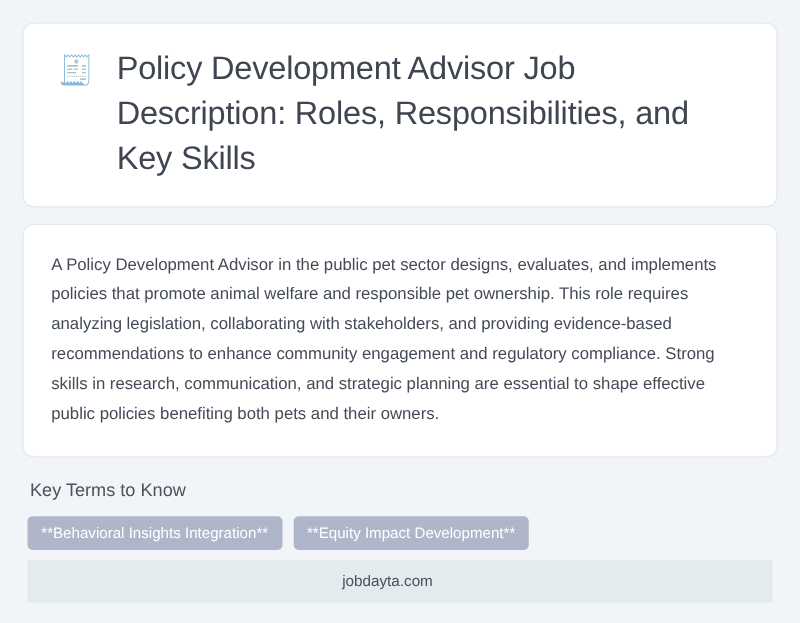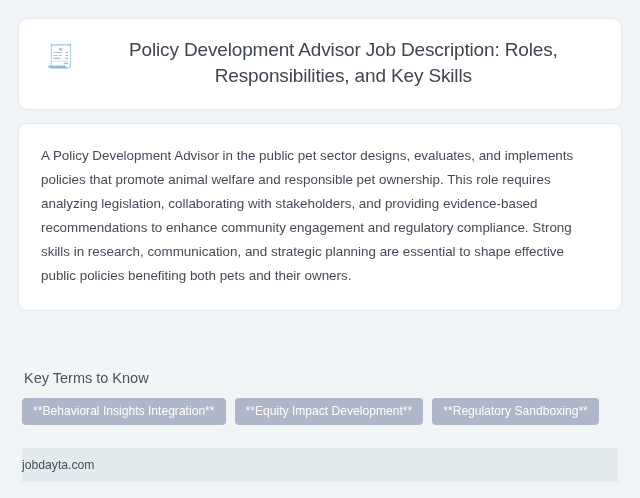--- a/index.html
+++ b/index.html
@@ -39,25 +39,25 @@
   .title-icon {
     font-size: 23px;
     line-height: 1.35;
     color: #b7aed6;
     flex: 0 0 auto;
     margin-top: 4px;
     filter: grayscale(0.35);
   }
 
   .title-text {
-    font-size: 19px;
+    font-size: 26px;
     line-height: 1.38;
     color: #3f4651;
     font-weight: 400;
-    text-align: center;
+    text-align: left;
     letter-spacing: -0.15px;
     max-width: 500px;
   }
 
   
   .summary-card {
     margin-top: 13px;
     background: #ffffff;
     border: 1px solid #e3e9ef;
     border-radius: 9px;
@@ -76,21 +76,20 @@
     margin-top: 19px;
     padding: 0 4px;
   }
 
   .terms-heading {
     font-size: 14.5px;
     color: #4a525e;
     font-weight: 400;
     margin-bottom: 12px;
     padding-left: 2px;
-    margin-top: 40px;
   }
 
   .terms-list {
     display: flex;
     flex-wrap: wrap;
     gap: 9px 9px;
     align-items: flex-end;
   }
 
   .term-tag {
@@ -106,21 +105,21 @@
 
   
   .footer-spacer { flex: 1 1 auto; }
 
   .footer-bar {
     background: #e4ebee;
     height: 34px;
     margin: 0 4px 16px 4px;
     display: flex;
     align-items: center;
-    justify-content: flex-start;
+    justify-content: center;
     padding-right: 20px;
   }
 
   .footer-text {
     font-size: 12.2px;
     color: #45505c;
   }
 </style>
 </head>
 <body>
@@ -134,21 +133,20 @@
 
   <div class="summary-card">
     <p class="summary-text">A Policy Development Advisor in the public pet sector designs, evaluates, and implements policies that promote animal welfare and responsible pet ownership. This role requires analyzing legislation, collaborating with stakeholders, and providing evidence-based recommendations to enhance community engagement and regulatory compliance. Strong skills in research, communication, and strategic planning are essential to shape effective public policies benefiting both pets and their owners.</p>
   </div>
 
   <div class="terms-section">
     <h2 class="terms-heading">Key Terms to Know</h2>
     <div class="terms-list">
       <span class="term-tag">**Behavioral Insights Integration**</span>
       <span class="term-tag">**Equity Impact Development**</span>
-      <span class="term-tag">**Regulatory Sandboxing**</span>
     </div>
   </div>
 
   <div class="footer-spacer"></div>
 
   <div class="footer-bar">
     <span class="footer-text">jobdayta.com</span>
   </div>
 
 </div>

